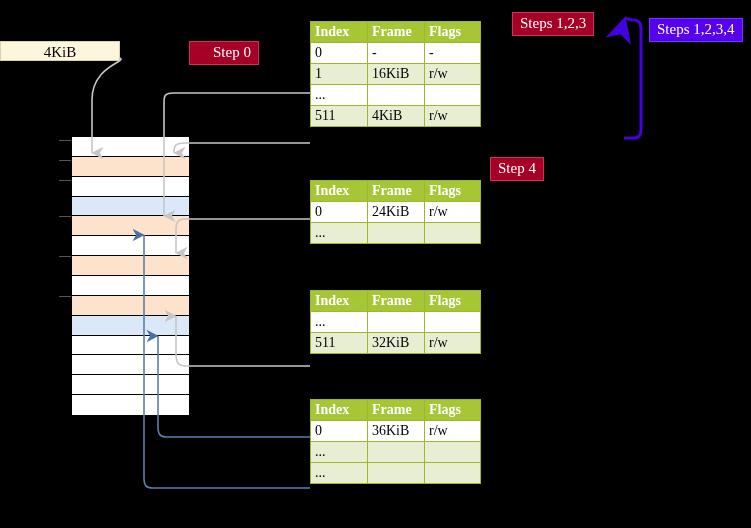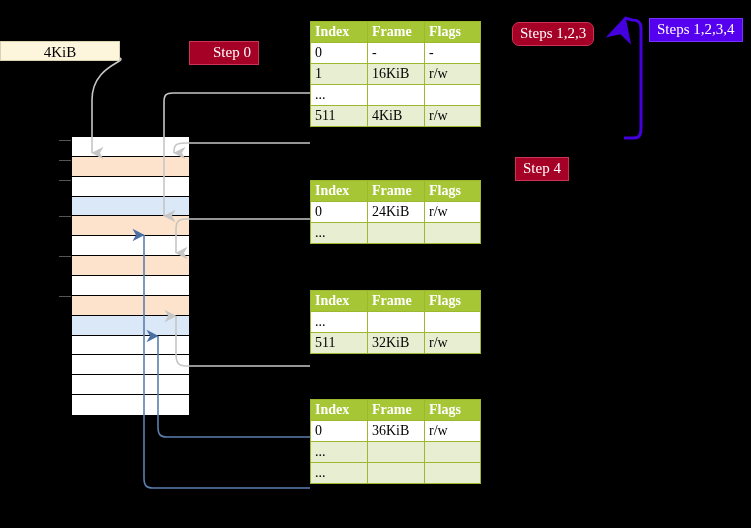--- a/index.html
+++ b/index.html
@@ -106,25 +106,25 @@
 </style>
 </head>
 <body>
 
 <div id="stage">
 
   <div class="abs memlabel" style="left:0px; top:41px; width:120px; height:20px;">4KiB</div>
 
   <div class="abs badge badge-red" style="left:189px; top:41px;padding-left:23px;">Step 0</div>
 
-  <div class="abs badge badge-red" style="left:512px; top:22px;border-radius:7px;">Steps 1,2,3</div>
+  <div class="abs badge badge-red" style="left:512px; top:12px;">Steps 1,2,3</div>
 
   <div class="abs badge badge-blue" style="left:649px; top:18px;">Steps 1,2,3,4</div>
 
-  <div class="abs badge badge-red" style="left:515px; top:157px;">Step 4</div>
+  <div class="abs badge badge-red" style="left:490px; top:157px;">Step 4</div>
 
   <div class="abs memcol" id="memcol" style="left:71px; top:136px; width:119px; height:280px;">
       <div class="memrow c-white" style="top: 0px; height: 19.8571px; width: 117px;"></div>
       <div class="memrow c-orange" style="top: 19.8571px; height: 19.8571px; width: 117px;"></div>
       <div class="memrow c-white" style="top: 39.7143px; height: 19.8571px; width: 117px;"></div>
       <div class="memrow c-blue" style="top: 59.5714px; height: 19.8571px; width: 117px;"></div>
       <div class="memrow c-orange" style="top: 79.4286px; height: 19.8571px; width: 117px;"></div>
       <div class="memrow c-white" style="top: 99.2857px; height: 19.8571px; width: 117px;"></div>
       <div class="memrow c-orange" style="top: 119.143px; height: 19.8571px; width: 117px;"></div>
       <div class="memrow c-white" style="top: 139px; height: 19.8571px; width: 117px;"></div>

